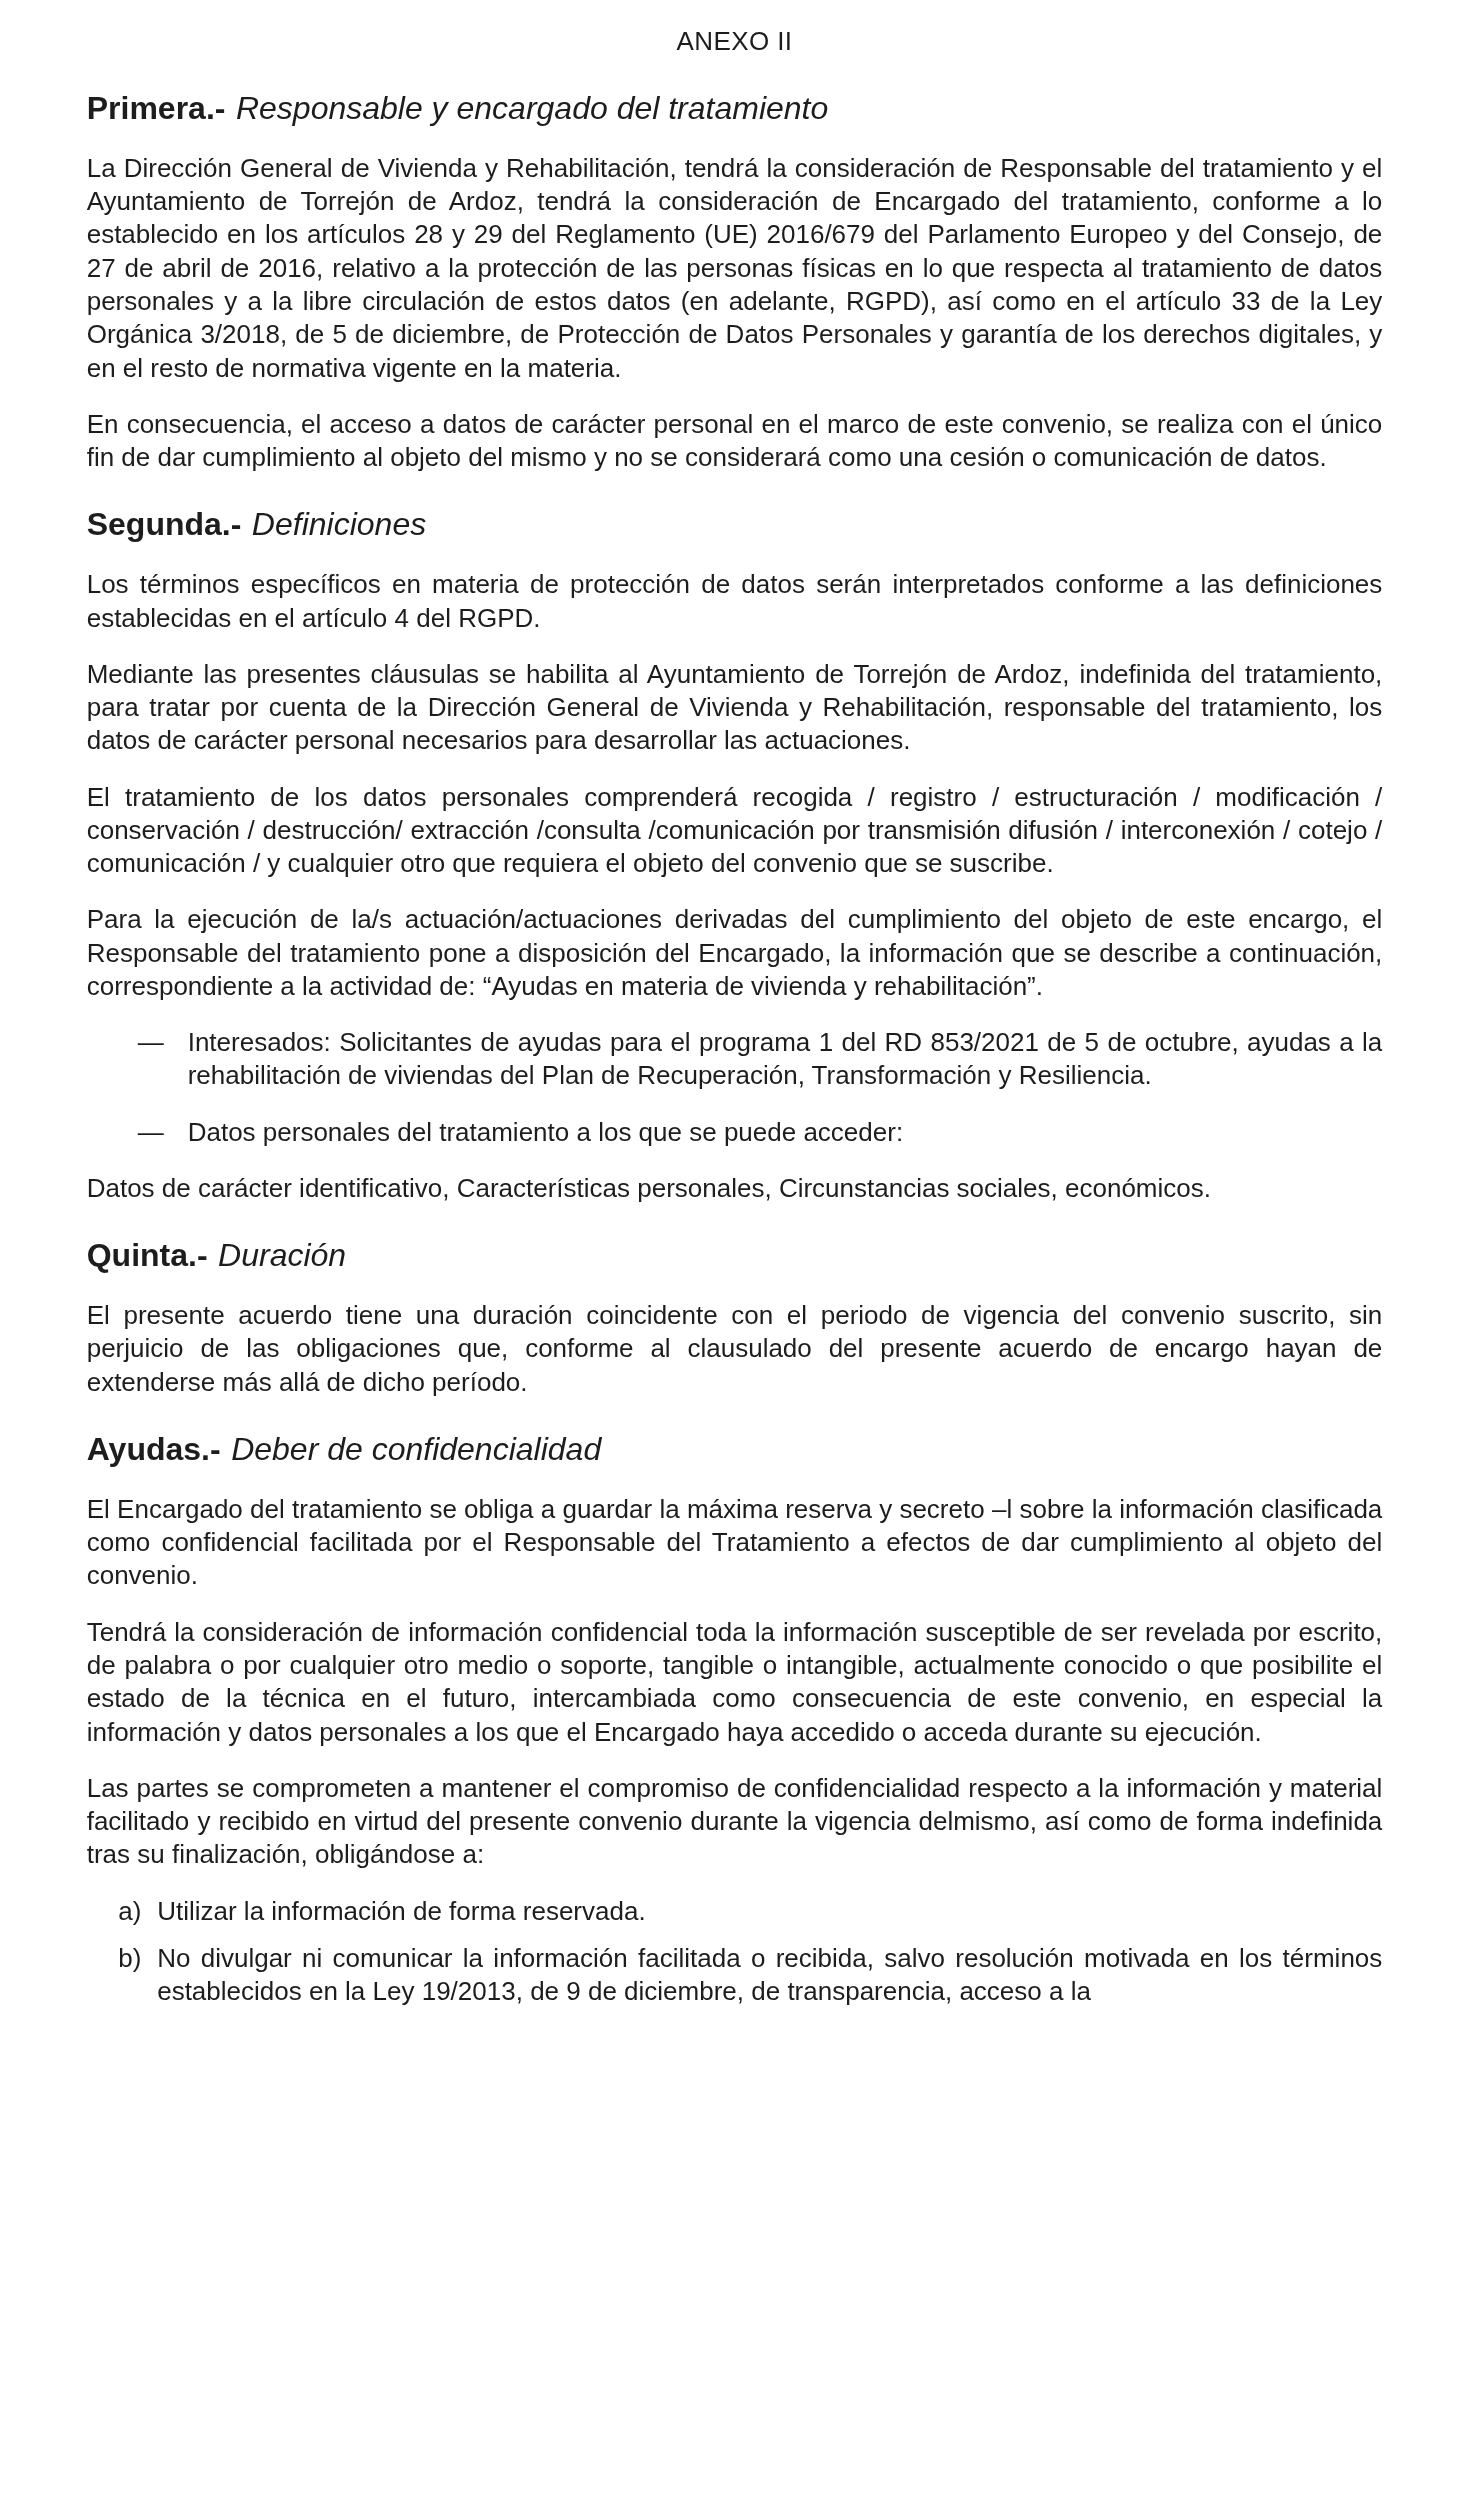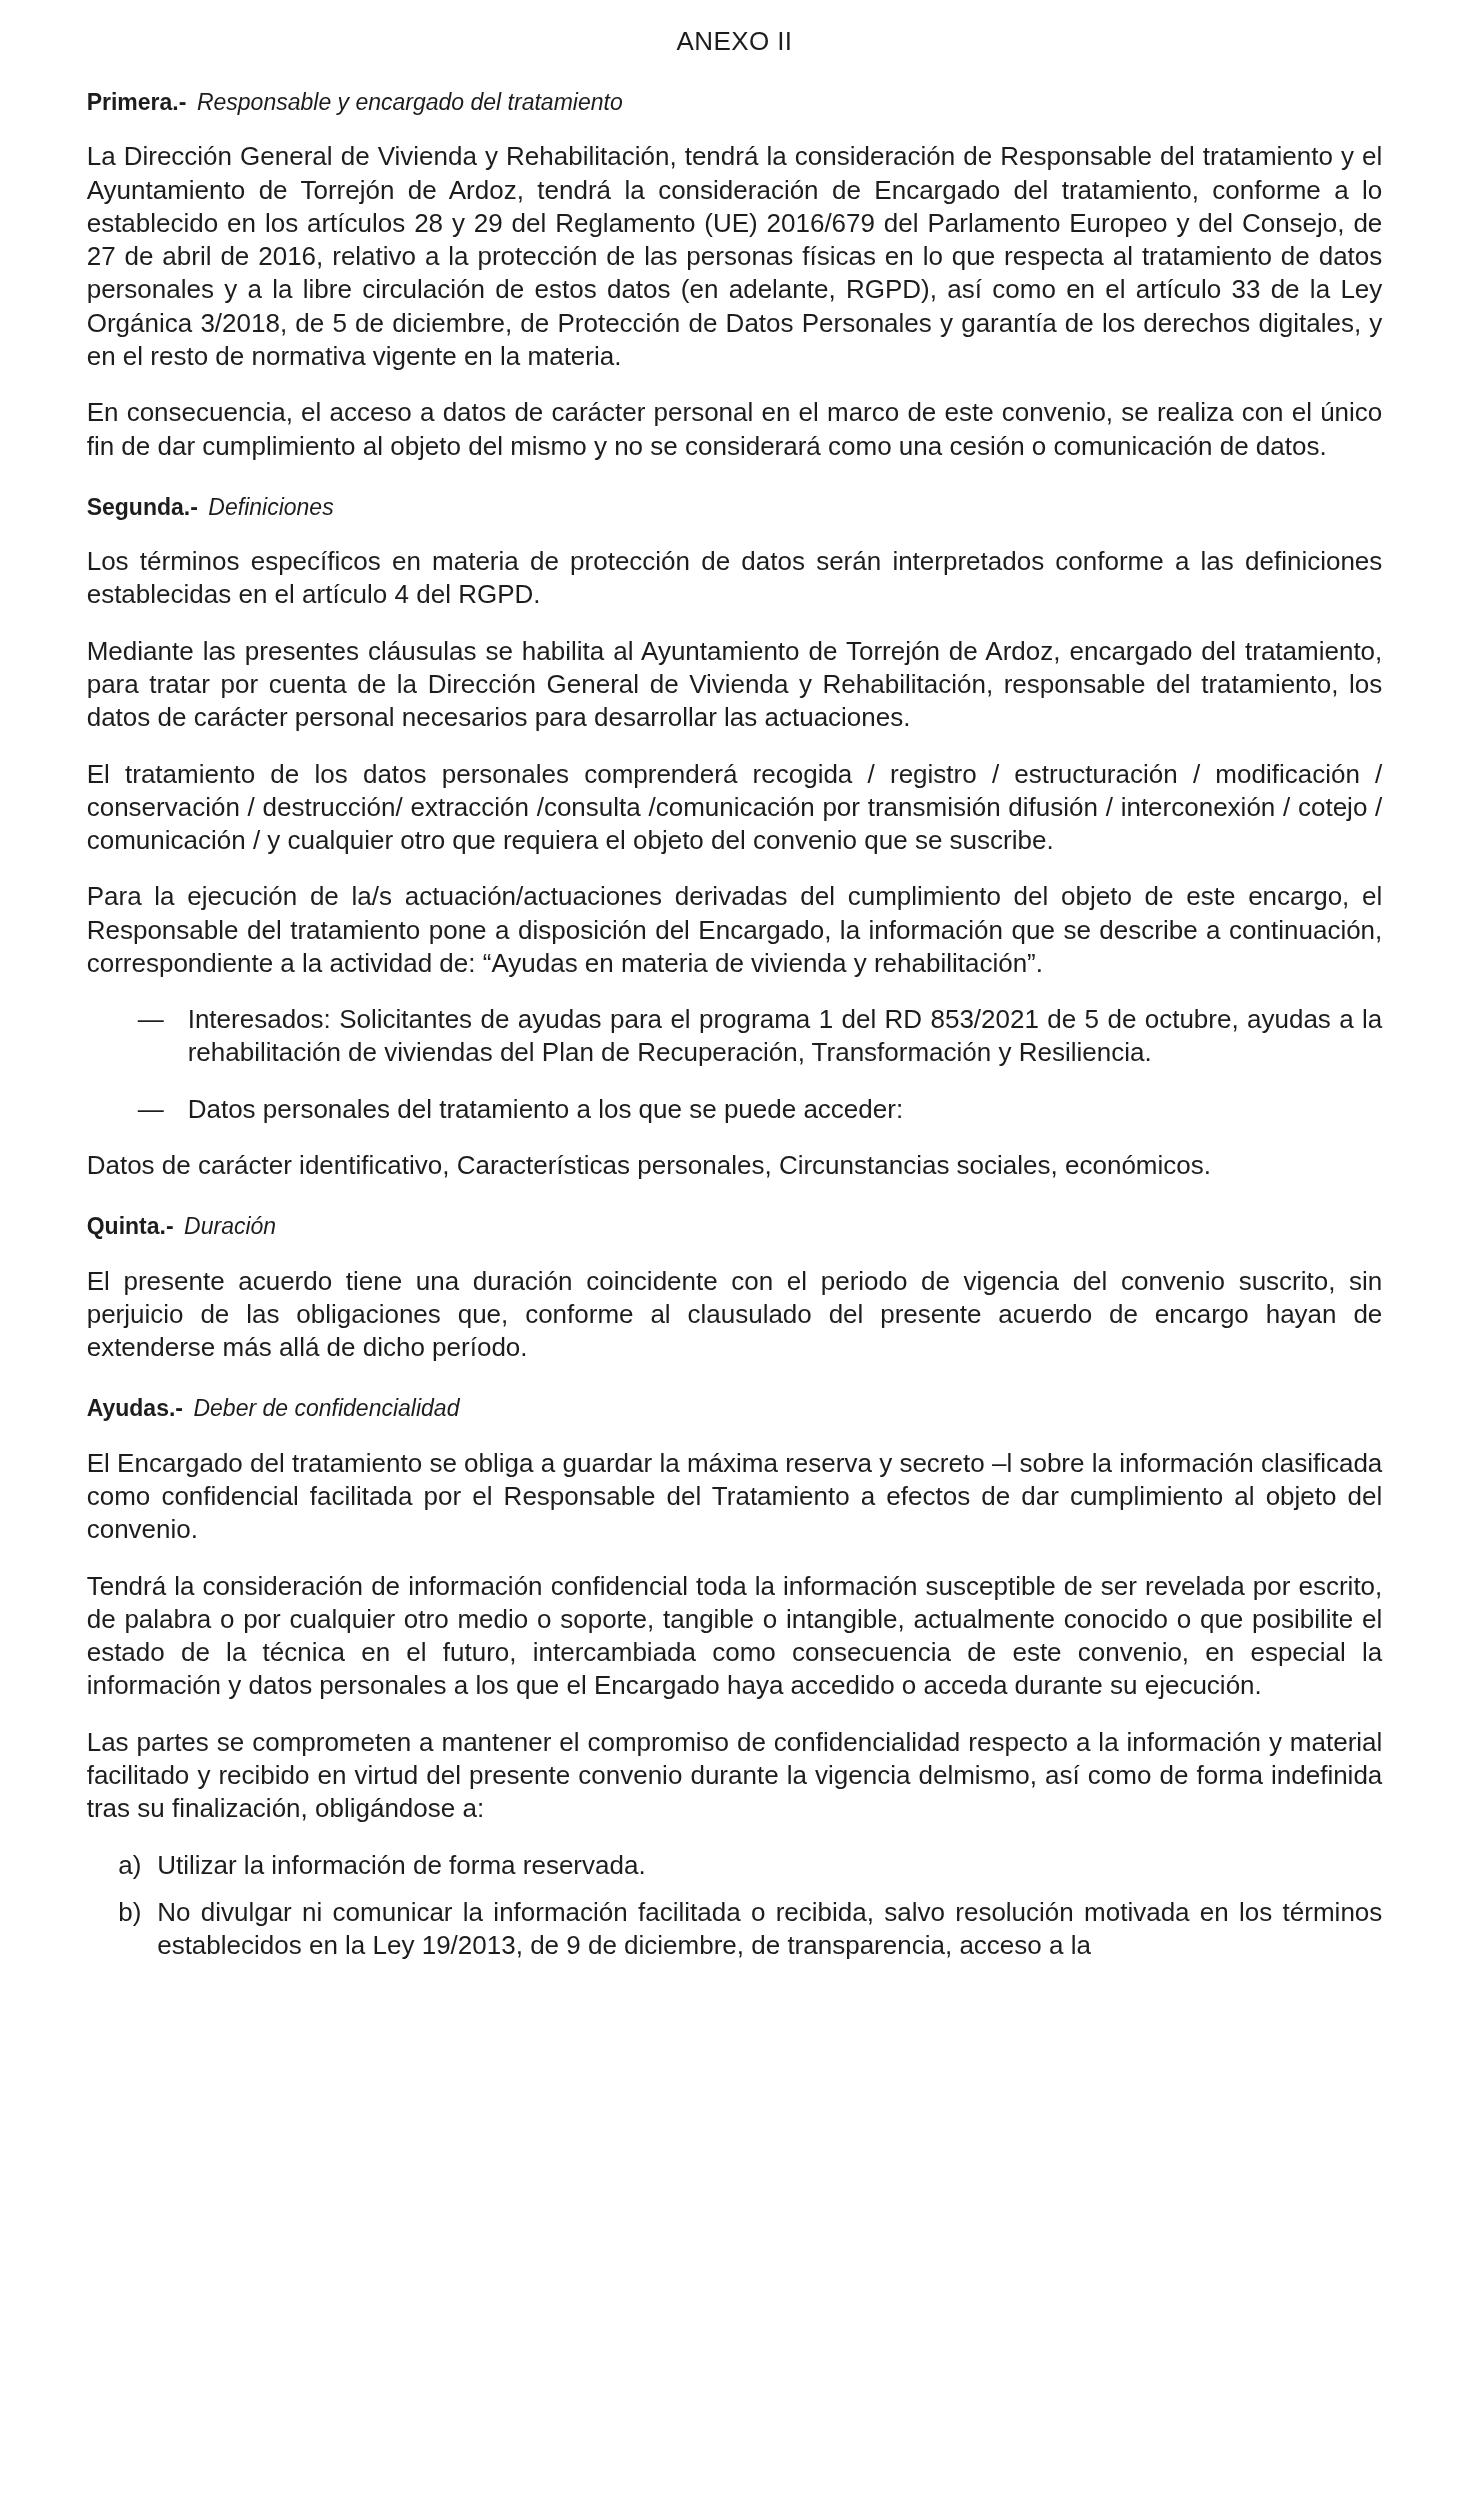--- a/index.html
+++ b/index.html
@@ -28,21 +28,21 @@
     font-size: 26px;
     font-weight: 700;
     letter-spacing: 0.3px;
     margin: 0 0 24.5px 0;
   }
   .para {
     text-align: justify;
     margin: 0 0 23px 0;
   }
   .section-heading {
-    font-size: 23px;
+    font-size: 32px;
     font-weight: 400;
     margin: 30px 0 23px 0;
   }
   .sec-label {
     font-weight: 700;
     font-style: normal;
     margin-right: 10.5px;
   }
   .sec-title {
     font-style: italic;
@@ -88,21 +88,21 @@
 
   <p class="para">En consecuencia, el acceso a datos de carácter personal en el marco de este convenio, se realiza con el único fin de dar cumplimiento al objeto del mismo y no se considerará como una cesión o comunicación de datos.</p>
 
   <h3 class="section-heading">
     <strong class="sec-label">Segunda.-</strong><em class="sec-title">Definiciones</em>
   </h3>
 
   <p class="para">Los términos específicos en materia de protección de datos serán interpretados conforme a las definiciones establecidas en el artículo 4 del RGPD.</p>
 
 
-  <p class="para">Mediante las presentes cláusulas se habilita al Ayuntamiento de Torrejón de Ardoz, encargado del tratamiento, para tratar por cuenta de la Dirección General de Vivienda y Rehabilitación, responsable del tratamiento, los datos de carácter personal necesarios para desarrollar las actuaciones.</p>
+  <p class="para">Mediante las presentes cláusulas se habilita al Ayuntamiento de Torrejón de Ardoz, indefinida del tratamiento, para tratar por cuenta de la Dirección General de Vivienda y Rehabilitación, responsable del tratamiento, los datos de carácter personal necesarios para desarrollar las actuaciones.</p>
 
   <p class="para">El tratamiento de los datos personales comprenderá recogida / registro / estructuración / modificación / conservación / destrucción/ extracción /consulta /comunicación por transmisión difusión / interconexión / cotejo / comunicación / y cualquier otro que requiera el objeto del convenio que se suscribe.</p>
 
 
   <p class="para">Para la ejecución de la/s actuación/actuaciones derivadas del cumplimiento del objeto de este encargo, el Responsable del tratamiento pone a disposición del Encargado, la información que se describe a continuación, correspondiente a la actividad de: “Ayudas en materia de vivienda y rehabilitación”.</p>
 
   <div class="dash-item">
     <span class="dash-marker">—</span>
     <span class="item-text">Interesados: Solicitantes de ayudas para el programa 1 del RD 853/2021 de 5 de octubre, ayudas a la rehabilitación de viviendas del Plan de Recuperación, Transformación y Resiliencia.</span>
   </div>

